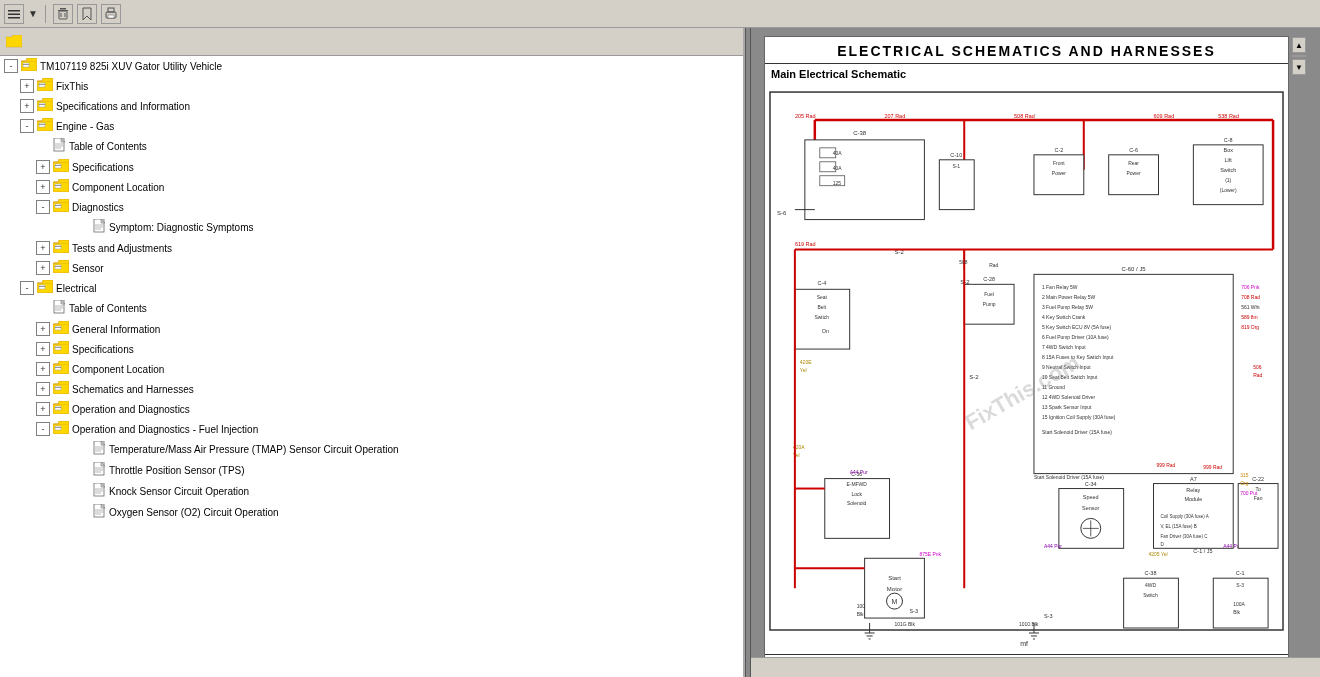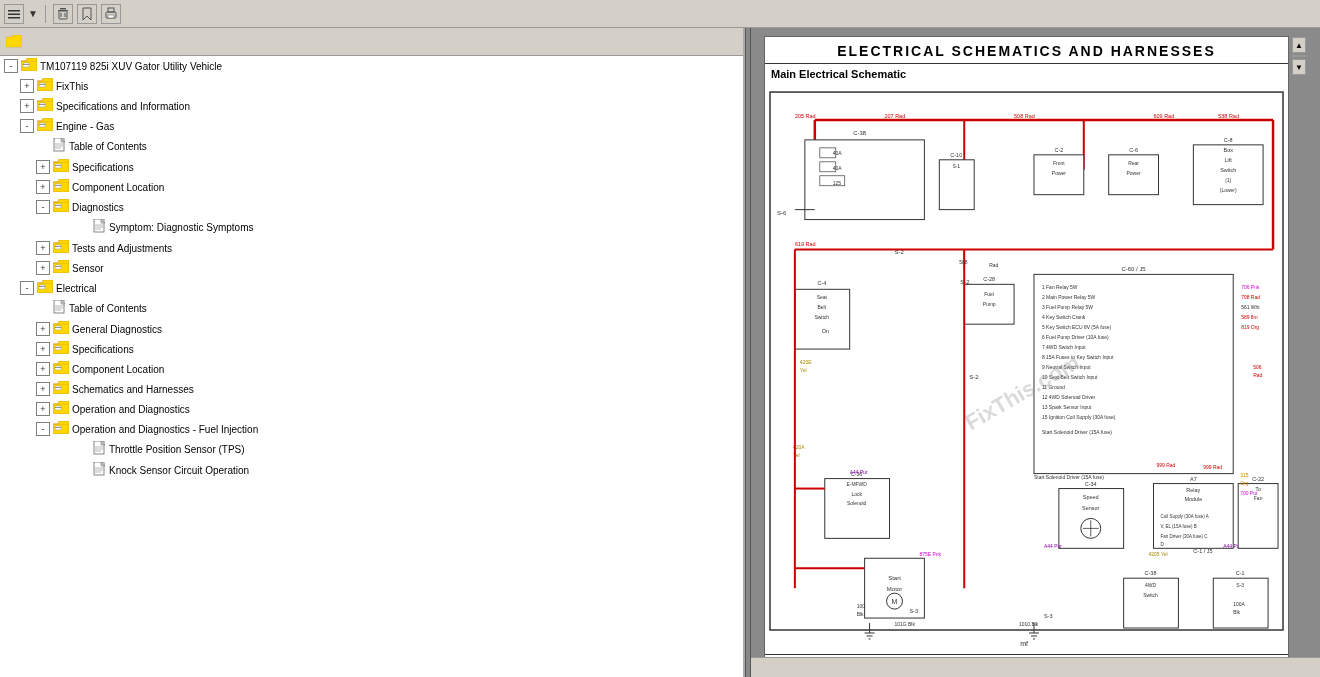--- a/index.html
+++ b/index.html
@@ -402,21 +402,21 @@
             <span class="tree-label">Table of Contents</span>
           </div>
           <div class="tree-item tree-indent-2">
             <span class="expand-icon">+</span>
             <span style="margin-right: 3px;"><svg width="16" height="13" viewBox="0 0 16 13">
         <rect x="0" y="3" width="16" height="10" rx="1" fill="#FFD700" stroke="#DAA520" stroke-width="0.8"></rect>
         <path d="M0,3 L5,3 L6,0 L16,0 L16,3" fill="#FFD700" stroke="#DAA520" stroke-width="0.8"></path>
         <rect x="2" y="5" width="6" height="4" fill="white" stroke="#999" stroke-width="0.5"></rect>
         <line x1="2" y1="6.5" x2="8" y2="6.5" stroke="#333" stroke-width="0.5"></line>
       </svg></span>
-            <span class="tree-label">General Diagnostics</span>
+            <span class="tree-label">General Information</span>
           </div>
           <div class="tree-item tree-indent-2">
             <span class="expand-icon">+</span>
             <span style="margin-right: 3px;"><svg width="16" height="13" viewBox="0 0 16 13">
         <rect x="0" y="3" width="16" height="10" rx="1" fill="#FFD700" stroke="#DAA520" stroke-width="0.8"></rect>
         <path d="M0,3 L5,3 L6,0 L16,0 L16,3" fill="#FFD700" stroke="#DAA520" stroke-width="0.8"></path>
         <rect x="2" y="5" width="6" height="4" fill="white" stroke="#999" stroke-width="0.5"></rect>
         <line x1="2" y1="6.5" x2="8" y2="6.5" stroke="#333" stroke-width="0.5"></line>
       </svg></span>
             <span class="tree-label">Specifications</span>
@@ -463,32 +463,54 @@
           </div>
           <div class="tree-item tree-indent-3">
             <span class="expand-placeholder"></span>
             <span style="margin-right: 3px;"><svg width="13" height="14" viewBox="0 0 13 14">
         <rect x="1" y="0" width="10" height="13" fill="white" stroke="#666" stroke-width="0.8"></rect>
         <polygon points="8,0 12,4 8,4" fill="#ccc" stroke="#666" stroke-width="0.5"></polygon>
         <line x1="2" y1="6" x2="10" y2="6" stroke="#999" stroke-width="0.7"></line>
         <line x1="2" y1="8" x2="10" y2="8" stroke="#999" stroke-width="0.7"></line>
         <line x1="2" y1="10" x2="8" y2="10" stroke="#999" stroke-width="0.7"></line>
       </svg></span>
-            <span class="tree-label">Throttle Position Sensor (TPS)</span>
+            <span class="tree-label">Temperature/Mass Air Pressure (TMAP) Sensor Circuit Operation</span>
           </div>
           <div class="tree-item tree-indent-3">
             <span class="expand-placeholder"></span>
             <span style="margin-right: 3px;"><svg width="13" height="14" viewBox="0 0 13 14">
         <rect x="1" y="0" width="10" height="13" fill="white" stroke="#666" stroke-width="0.8"></rect>
         <polygon points="8,0 12,4 8,4" fill="#ccc" stroke="#666" stroke-width="0.5"></polygon>
         <line x1="2" y1="6" x2="10" y2="6" stroke="#999" stroke-width="0.7"></line>
         <line x1="2" y1="8" x2="10" y2="8" stroke="#999" stroke-width="0.7"></line>
         <line x1="2" y1="10" x2="8" y2="10" stroke="#999" stroke-width="0.7"></line>
       </svg></span>
+            <span class="tree-label">Throttle Position Sensor (TPS)</span>
+          </div>
+          <div class="tree-item tree-indent-3">
+            <span class="expand-placeholder"></span>
+            <span style="margin-right: 3px;"><svg width="13" height="14" viewBox="0 0 13 14">
+        <rect x="1" y="0" width="10" height="13" fill="white" stroke="#666" stroke-width="0.8"></rect>
+        <polygon points="8,0 12,4 8,4" fill="#ccc" stroke="#666" stroke-width="0.5"></polygon>
+        <line x1="2" y1="6" x2="10" y2="6" stroke="#999" stroke-width="0.7"></line>
+        <line x1="2" y1="8" x2="10" y2="8" stroke="#999" stroke-width="0.7"></line>
+        <line x1="2" y1="10" x2="8" y2="10" stroke="#999" stroke-width="0.7"></line>
+      </svg></span>
             <span class="tree-label">Knock Sensor Circuit Operation</span>
+          </div>
+          <div class="tree-item tree-indent-3">
+            <span class="expand-placeholder"></span>
+            <span style="margin-right: 3px;"><svg width="13" height="14" viewBox="0 0 13 14">
+        <rect x="1" y="0" width="10" height="13" fill="white" stroke="#666" stroke-width="0.8"></rect>
+        <polygon points="8,0 12,4 8,4" fill="#ccc" stroke="#666" stroke-width="0.5"></polygon>
+        <line x1="2" y1="6" x2="10" y2="6" stroke="#999" stroke-width="0.7"></line>
+        <line x1="2" y1="8" x2="10" y2="8" stroke="#999" stroke-width="0.7"></line>
+        <line x1="2" y1="10" x2="8" y2="10" stroke="#999" stroke-width="0.7"></line>
+      </svg></span>
+            <span class="tree-label">Oxygen Sensor (O2) Circuit Operation</span>
           </div>
         </div>
     </div>
   </div>
 
   <div style="width:6px; background:#888; cursor:col-resize; flex-shrink:0; border-left:1px solid #555; border-right:1px solid #555;"></div>
 
   <div class="right-panel">
     <div class="content-area">
       <div class="page-container">

